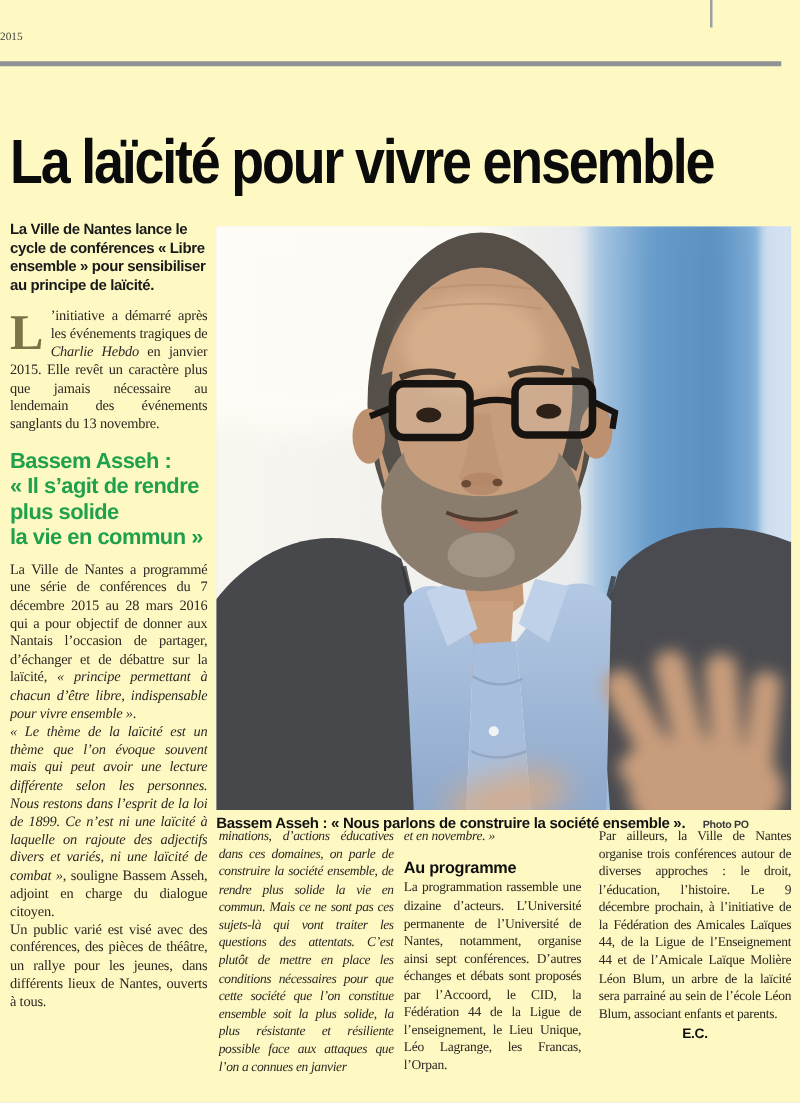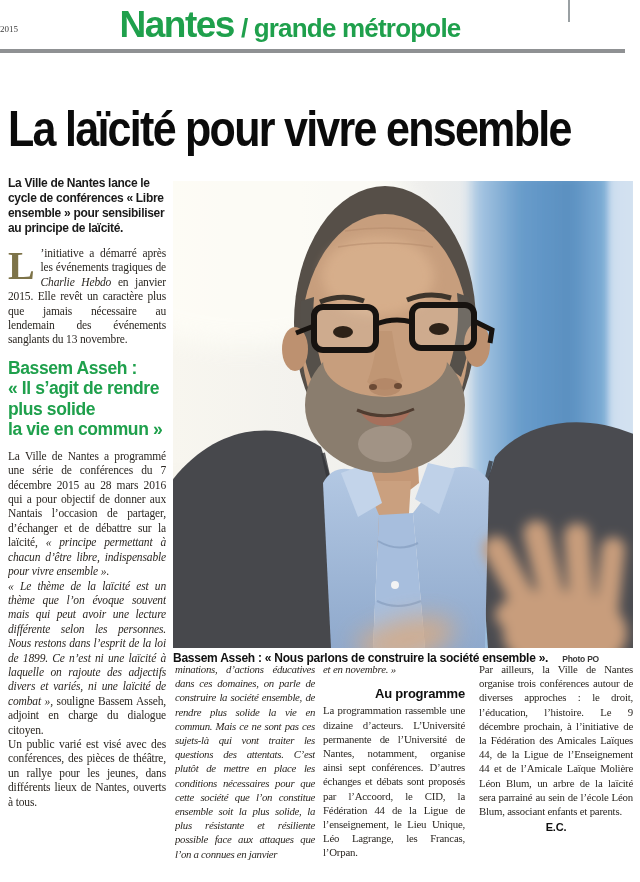--- a/index.html
+++ b/index.html
@@ -1,19 +1,19 @@
 <!DOCTYPE html>
 <html lang="fr" style="--green: #1fa04c; --red: #d2233a; --olive: #7d7348; --rule: #8f9193;"><head>
 <meta charset="utf-8">
 <style>
   :root{
     --green:#1fa04c; --red:#d2233a; --olive:#7d7348; --rule:#8f9193;
   }
   html,body{margin:0;padding:0;background:#e9e9e9;}
-  #page{position:relative;width:640px;height:882px;background:#ffffff;overflow:hidden;
+  #page{position:relative;width:640px;height:882px;background:#fef9c3;overflow:hidden;
         font-family:"Liberation Sans",sans-serif;color:#1c1c1c;}
   .date-fragment{position:absolute;left:0;top:24px;font-size:9px;color:#3c3c3c;
         font-family:"Liberation Serif",serif;}
   .masthead{position:absolute;left:30px;top:4px;width:520px;text-align:center;white-space:nowrap;}
   .mast-main{font-size:37px;font-weight:bold;color:var(--green);letter-spacing:-1.5px;}
   .mast-sub{font-size:26px;font-weight:bold;color:var(--green);letter-spacing:-0.8px;margin-left:7px;}
   .mast-rule{position:absolute;left:0;top:49px;width:625px;height:4px;background:var(--rule);}
   .top-tick{position:absolute;left:568px;top:0;width:2px;height:22px;background:#9aa0a3;}
   .kicker{position:absolute;left:8px;top:82px;font-weight:bold;font-size:17px;letter-spacing:-0.3px;white-space:nowrap;}
   .kicker-label{color:var(--red);margin-right:6px;}
@@ -37,34 +37,31 @@
   .caption{position:absolute;left:173px;top:651px;width:462px;font-weight:bold;font-size:12px;
         letter-spacing:-0.25px;color:#111;white-space:nowrap;}
   .caption-credit{font-size:8.5px;color:#3a3a3a;font-weight:bold;margin-left:14px;}
   .col2{left:175px;top:662px;width:140px;font-size:10.8px;line-height:14.2px;
         letter-spacing:-0.3px;height:220px;overflow:hidden;}
   .col3{left:323px;top:662px;width:142px;font-size:10.8px;line-height:14.2px;
         letter-spacing:-0.2px;height:220px;overflow:hidden;}
   .col4{left:479px;top:662px;width:154px;font-size:10.8px;line-height:14.2px;
         letter-spacing:-0.2px;height:220px;overflow:hidden;}
   .prog-subhead{margin:11px 0 2px;font-family:"Liberation Sans",sans-serif;font-weight:bold;
-        font-size:13px;color:#0f0f0f;text-align:right;letter-spacing:-0.2px;}
+        font-size:13px;color:#0f0f0f;text-align:left;letter-spacing:-0.2px;}
   .signature{text-align:center;font-family:"Liberation Sans",sans-serif;font-weight:bold;
         font-size:11px;color:#0f0f0f;margin-top:2px;}
 </style>
 </head>
 <body>
 
 <div id="page">
 
   <div class="date-fragment">2015</div>
 
-  <header class="masthead">
-    <span class="mast-main">Nantes</span><span class="mast-sub">/ grande métropole</span>
-  </header>
   <div class="mast-rule"></div>
   <div class="top-tick"></div>
 
 
   <h1 class="headline">La laïcité pour vivre ensemble</h1>
 
   <div class="lead">La Ville de Nantes lance le cycle de conférences « Libre ensemble » pour sensibiliser au principe de laïcité.</div>
 
   <div class="col col1">
     <p><span class="dropcap">L</span><span>’initiative a démarré après les événements tragiques de </span><span class="it">Charlie Hebdo</span><span> en janvier 2015. Elle revêt un caractère plus que jamais nécessaire au lendemain des événements sanglants du 13 novembre.</span></p>

